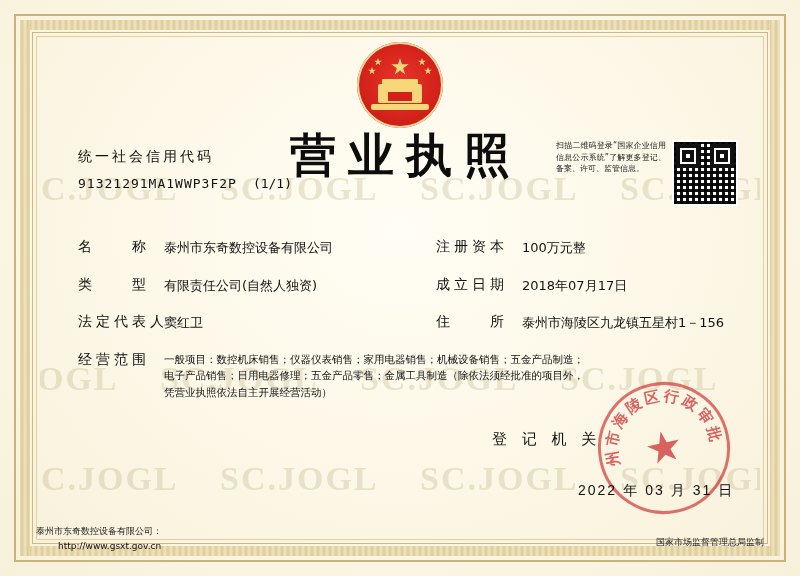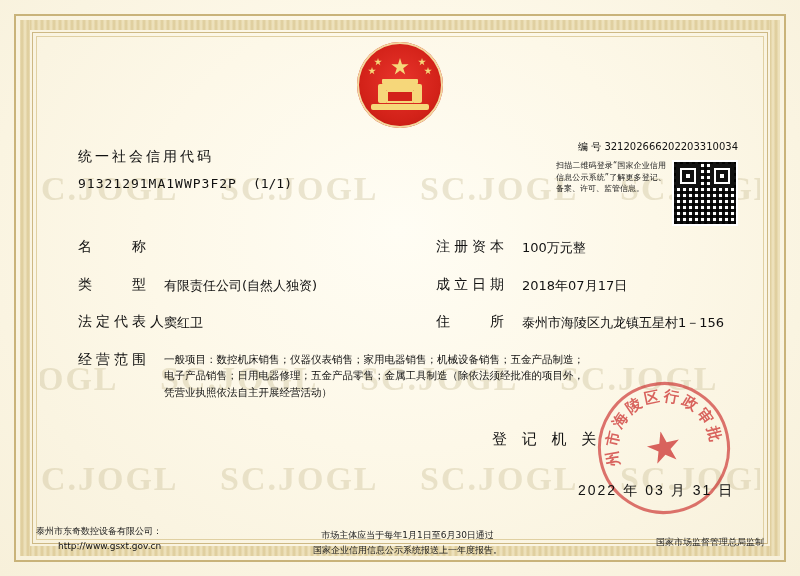--- a/index.html
+++ b/index.html
@@ -391,44 +391,42 @@
     <div class="star big"></div>
     <div class="star s1"></div>
     <div class="star s2"></div>
     <div class="star s3"></div>
     <div class="star s4"></div>
     <div class="gate"></div>
     <div class="base"></div>
   </div>
 
   <div class="title-block">
+    <div class="main-title">营业执照</div>
   </div>
 
   <div class="code-block">
     <div class="code-label">统一社会信用代码</div>
     <div class="code-value">
       <span>91321291MA1WWP3F2P</span><span class="pages">(1/1)</span>
     </div>
   </div>
 
   <div class="qr-wrap">
-    <div class="qr-number">
-      <span>编 号</span>
-      <span>321202666202203310034</span>
-    </div>
     <div class="qr-row">
       <div class="qr-note">扫描二维码登录“国家企业信用信息公示系统”了解更多登记、备案、许可、监管信息。</div>
       <div class="qr-code"></div>
     </div>
   </div>
 
   <div class="fields">
     <div class="row">
       <div class="col left">
         <div class="lbl">名　　称</div>
+        <div class="val">泰州市东奇数控设备有限公司</div>
       </div>
       <div class="col right">
         <div class="lbl">注册资本</div>
         <div class="val">100万元整</div>
       </div>
     </div>
 
     <div class="row">
       <div class="col left">
         <div class="lbl">类　　型</div>
@@ -473,20 +471,16 @@
 
   <div class="date-line">
     <span>2022</span><span>年</span><span>03</span><span>月</span><span>31</span><span>日</span>
   </div>
 
   <div class="footer">
     <div class="footer-left">
       <div>泰州市东奇数控设备有限公司：</div>
       <div class="footer-url">http://www.gsxt.gov.cn</div>
     </div>
-    <div class="footer-center">
-      <div>市场主体应当于每年1月1日至6月30日通过</div>
-      <div>国家企业信用信息公示系统报送上一年度报告。</div>
-    </div>
     <div class="footer-right">国家市场监督管理总局监制</div>
   </div>
 
 </div>
 
 </body></html>

